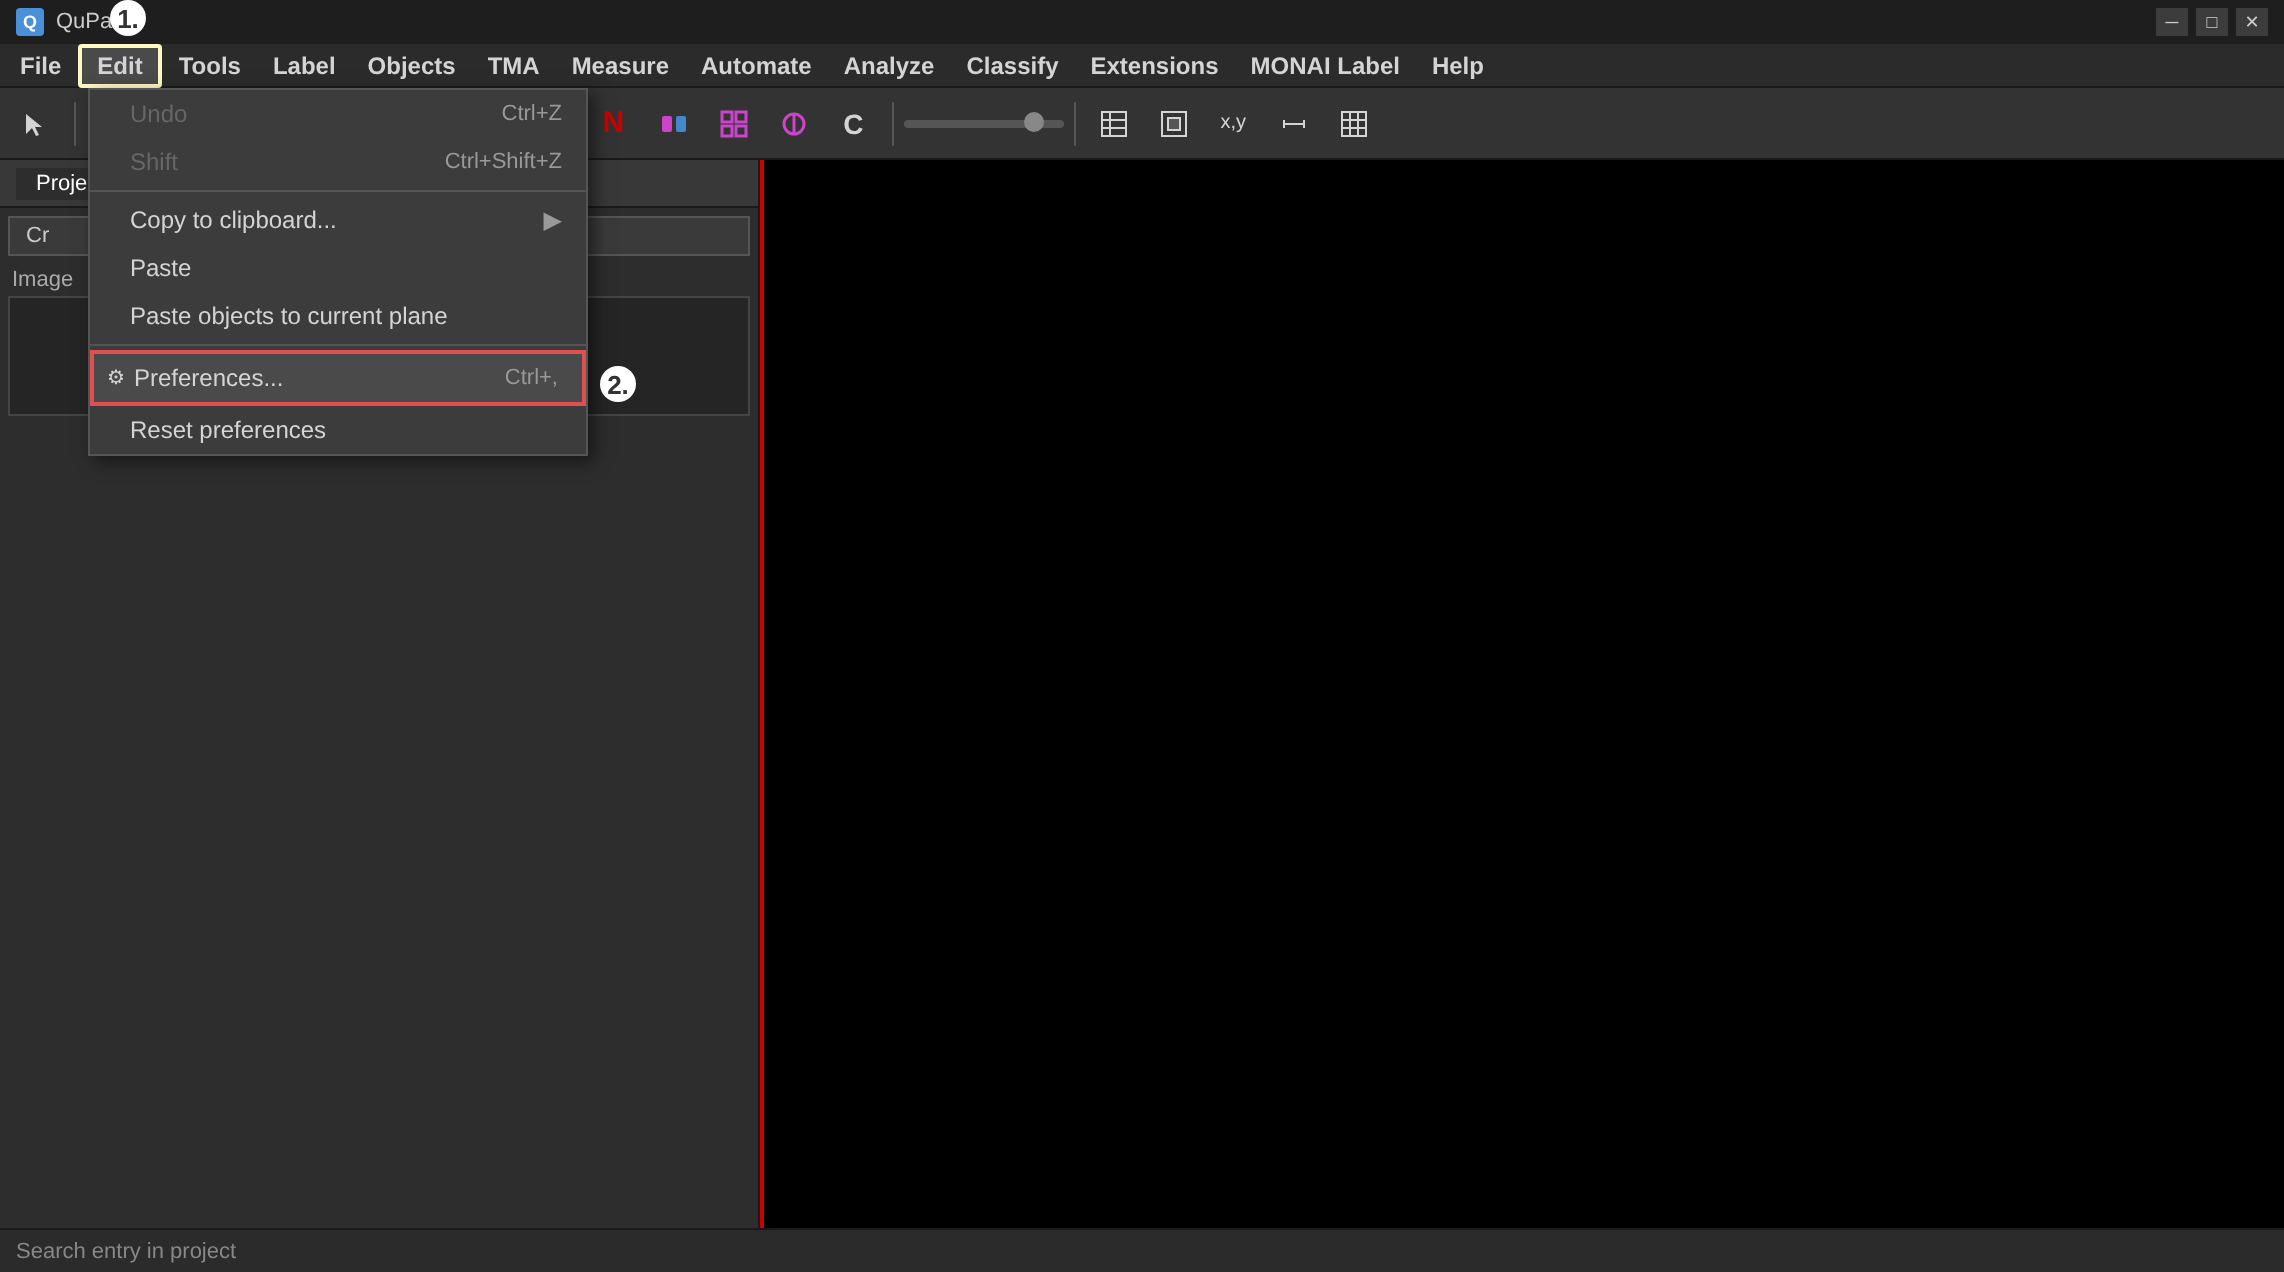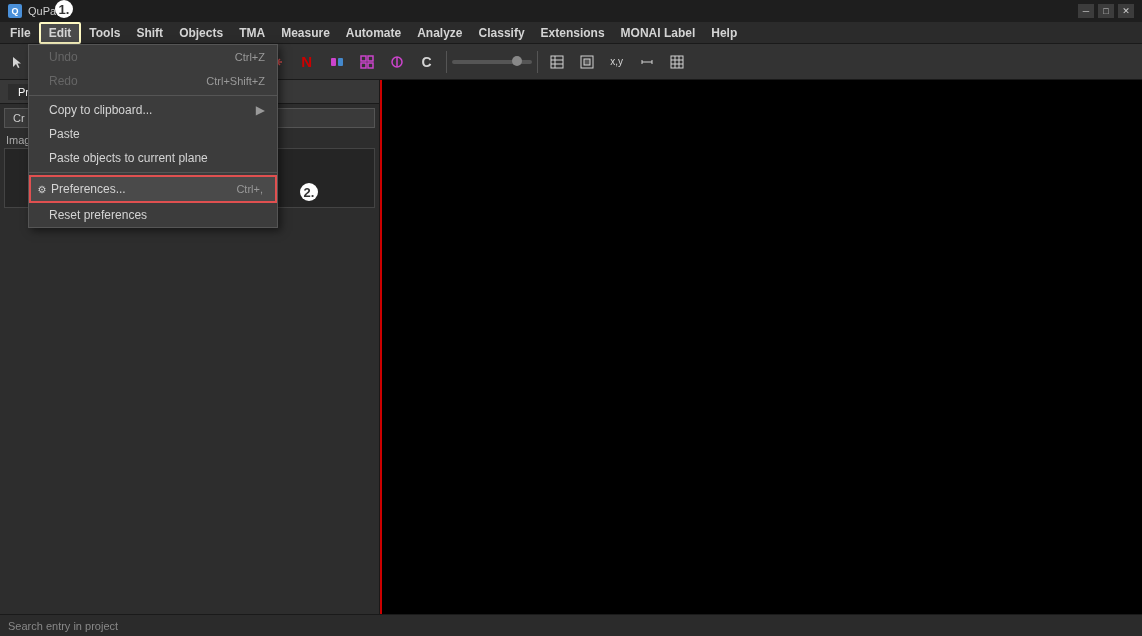--- a/index.html
+++ b/index.html
@@ -219,21 +219,21 @@
       align-items: center;
       padding: 0 8px;
       font-size: 11px;
       color: #888;
     }
 
     
     .dropdown-menu {
       position: absolute;
       top: 44px;
-      left: 28px;
+      left: 44px;
       width: 250px;
       background: #3c3c3c;
       border: 1px solid #555;
       box-shadow: 3px 3px 8px rgba(0,0,0,0.5);
       z-index: 1000;
     }
     .dropdown-item {
       padding: 5px 12px 5px 20px;
       cursor: pointer;
       font-size: 12px;
@@ -325,21 +325,21 @@
     <button class="title-bar-btn close">✕</button>
   </div>
 </div>
 
 <div class="annotation-1">1.</div>
 
 <div class="menu-bar">
   <div class="menu-item">File</div>
   <div class="menu-item edit-active">Edit</div>
   <div class="menu-item">Tools</div>
-  <div class="menu-item">Shift</div>
+  <div class="menu-item">Label</div>
   <div class="menu-item">Objects</div>
   <div class="menu-item">TMA</div>
   <div class="menu-item">Measure</div>
   <div class="menu-item">Automate</div>
   <div class="menu-item">Analyze</div>
   <div class="menu-item">Classify</div>
   <div class="menu-item">Extensions</div>
   <div class="menu-item">MONAI Label</div>
   <div class="menu-item">Help</div>
 </div>
@@ -474,21 +474,21 @@
 </div>
 
 <div class="dropdown-menu">
 
   <div class="dropdown-item disabled">
     <span>Undo</span>
     <span class="shortcut">Ctrl+Z</span>
   </div>
 
   <div class="dropdown-item disabled">
-    <span>Redo</span>
+    <span>Shift</span>
     <span class="shortcut">Ctrl+Shift+Z</span>
   </div>
   <div class="dropdown-separator"></div>
 
   <div class="dropdown-item">
     <span>Copy to clipboard...</span>
     <span class="arrow">▶</span>
   </div>
 
   <div class="dropdown-item">

